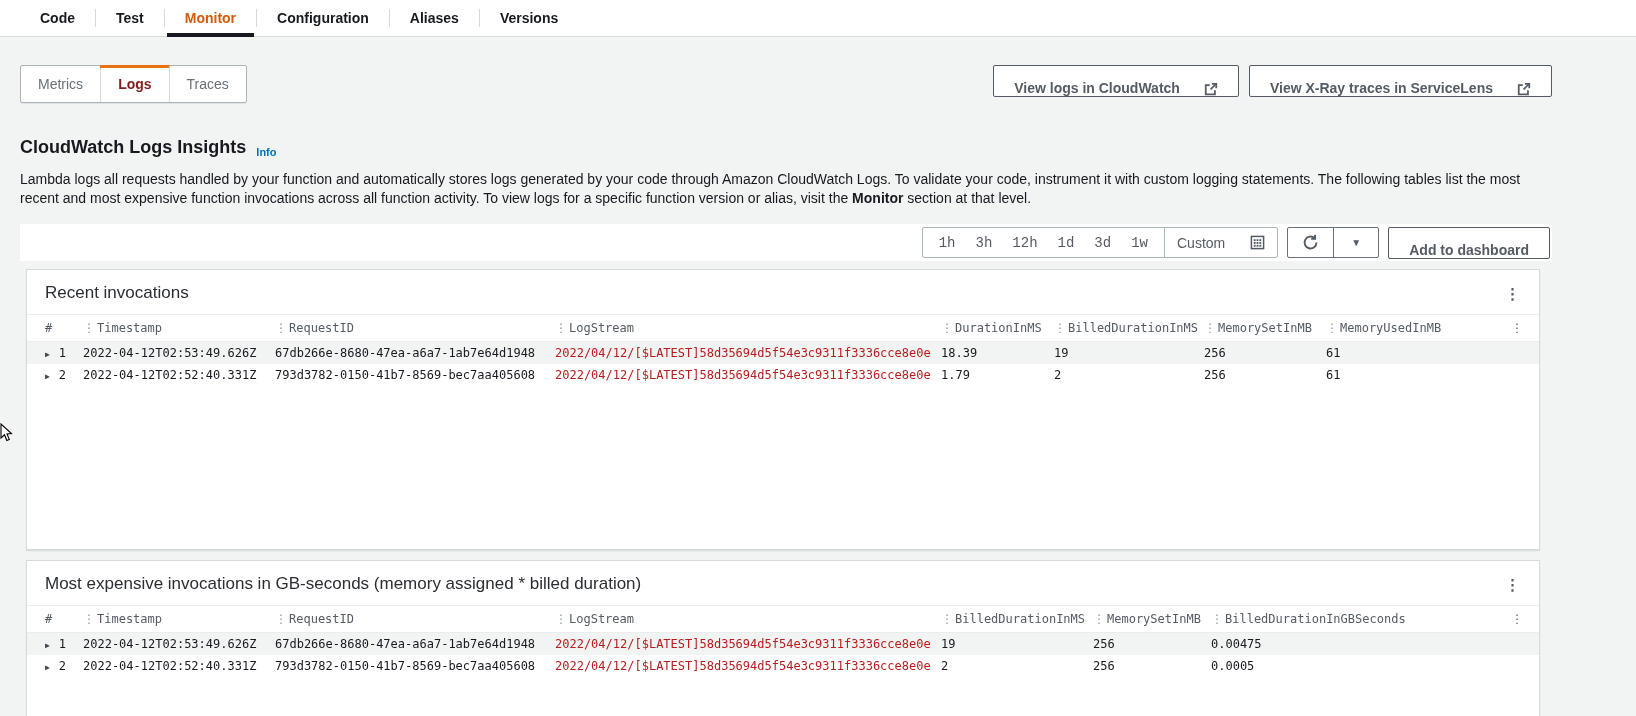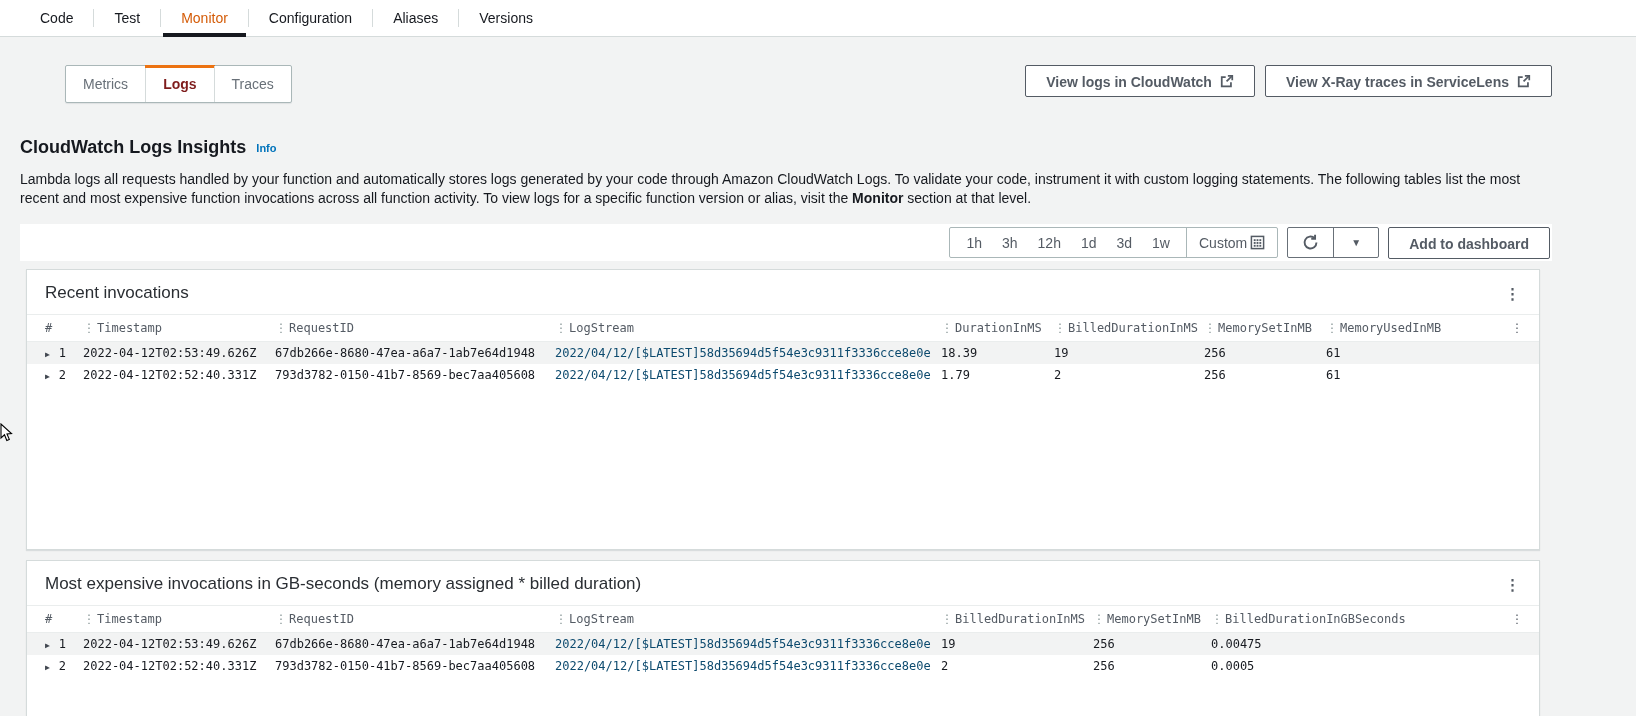--- a/index.html
+++ b/index.html
@@ -7,52 +7,52 @@
   body {
     font-family:"Liberation Sans", sans-serif;
     background:#f2f3f3;
     color:#16191f;
     overflow:hidden;
     position:relative;
   }
 
   
   .tabbar { background:#fff; border-bottom:1px solid #d5dbdb; display:flex; align-items:stretch; height:37px; padding-left:20px; }
-  .tab { display:flex; align-items:center; padding:0 20px; font-size:14px; font-weight:400; color:#16191f; position:relative; cursor:pointer; }
+  .tab { display:flex; align-items:center; padding:0 20px; font-size:14px; font-weight:700; color:#16191f; position:relative; cursor:pointer; }
   .tab.active { color:#d45b07; }
   .tab.active::after { content:""; position:absolute; left:2px; right:2px; bottom:-1px; height:4px; background:#16191f; }
   .tab-divider { width:1px; background:#d5dbdb; margin:9px 0; }
 
   
   .content { padding:28px 84px 0 20px; }
 
-  .row-top { display:flex; justify-content:space-between; align-items:flex-start;margin-left:45px; }
+  .row-top { display:flex; justify-content:space-between; align-items:flex-start; }
 
   .segmented { display:inline-flex; border:1px solid #aab7b8; background:#fff; border-radius:2px; box-shadow:0 1px 1px rgba(0,28,36,.08); }
   .segment { padding:10px 17px; font-size:14px; color:#687078; position:relative; cursor:pointer; }
   .segment + .segment { border-left:1px solid #d5dbdb; }
   .segment.active { color:#7f1d1d; font-weight:700; }
   .segment.active::before { content:""; position:absolute; top:-1px; left:-1px; right:-1px; height:3px; background:#ec7211; }
 
   .top-buttons { display:flex; gap:10px; }
-  .btn { display:inline-flex; align-items:flex-start; gap:8px; border:1px solid #545b64; background:#fff; color:#545b64; font-weight:700; font-size:14px; height:32px; padding:8px 20px; border-radius:2px; cursor:pointer; white-space:nowrap; }
-
-  .insights-head { margin-top:34px; display:flex; align-items:center; gap:10px; }
+  .btn { display:inline-flex; align-items:flex-end; gap:24px; border:1px solid #545b64; background:#fff; color:#545b64; font-weight:700; font-size:14px; height:32px; padding:0 20px; border-radius:2px; cursor:pointer; white-space:nowrap; }
+
+  .insights-head { margin-top:34px; display:flex; align-items:flex-end; gap:10px; }
   .insights-title { font-size:18px; font-weight:700; color:#16191f; }
   .info-link { font-size:11px; font-weight:700; color:#0073bb; text-decoration:none; cursor:pointer; }
 
   .description { margin-top:12px; font-size:14px; line-height:19px; color:#16191f; }
   .description b { font-weight:700; }
 
   
   .toolbar { margin-top:16px; background:#fff; height:37px; display:flex; justify-content:flex-end; align-items:center; gap:9px; padding:0 2px; }
   .range-control { display:flex; align-items:stretch; border:1px solid #aab7b8; height:31px; border-radius:2px; background:#fff; }
   .range-items { display:flex; align-items:center; padding:0 6px; }
-  .range-item { padding:0 10px; font-size:14px; color:#545b64; cursor:pointer; }
-  .custom-item { display:flex; align-items:center; gap:3px; padding:0 12px; border-left:1px solid #aab7b8; font-size:14px; color:#545b64; cursor:pointer; }
+  .range-item { padding:0 10px; font-size:14px; color:#545b64; cursor:pointer;font-family:Liberation Mono, monospace; }
+  .custom-item { display:flex; align-items:center; gap:25px; padding:0 12px; border-left:1px solid #aab7b8; font-size:14px; color:#545b64; cursor:pointer; }
   .split-btn { display:flex; align-items:stretch; border:1px solid #687078; height:31px; border-radius:2px; background:#fff; }
   .split-seg { width:45px; display:flex; align-items:center; justify-content:center; cursor:pointer; }
   .split-seg + .split-seg { border-left:1px solid #687078; }
   .caret { font-size:10px; color:#545b64; }
 
   
   .panel { background:#fff; border:1px solid #d5dbdb; box-shadow:0 1px 1px rgba(0,28,36,.1); margin:8px 12px 0 6px; overflow:hidden; }
   .panel-1 { height:281px; }
   .panel-2 { height:210px; margin-top:10px; }
   .panel-head { display:flex; justify-content:space-between; align-items:center; padding:13px 18px 11px 18px;text-align:right; }
@@ -60,21 +60,21 @@
   .kebab { color:#545b64; font-size:15px; font-weight:700; letter-spacing:1px; cursor:pointer; line-height:1; }
 
   table { width:100%; border-collapse:collapse; table-layout:fixed; font-family:"DejaVu Sans Mono", monospace; font-size:12px; }
   thead th { text-align:left; color:#545b64; font-weight:400; padding:6px 6px 6px 0; border-top:1px solid #eaeded; border-bottom:1px solid #eaeded; white-space:nowrap; overflow:hidden; }
   thead th:first-child, tbody td:first-child { padding-left:18px; }
   tbody td { padding:4px 6px 4px 0; color:#16191f; white-space:nowrap; overflow:hidden; }
   tbody tr:nth-child(odd) { background:#f2f3f3; }
   .hdr-dots { color:#879596; margin-right:2px; }
   .hdr-kebab { color:#545b64; cursor:pointer; }
   .expander { font-size:8px; color:#414750; margin-right:9px; cursor:pointer; }
-  a.logstream { color:#0c4a6e; text-decoration:none; cursor:pointer; }
+  a.logstream { color:#b91c1c; text-decoration:none; cursor:pointer; }
 
   .icon-svg { display:inline-block; vertical-align:middle; }
 
   .mouse-cursor { position:absolute; left:0; top:423px; }
 </style>
 </head>
 <body>
 
 <div class="tabbar">
   <div class="tab">Code</div>

